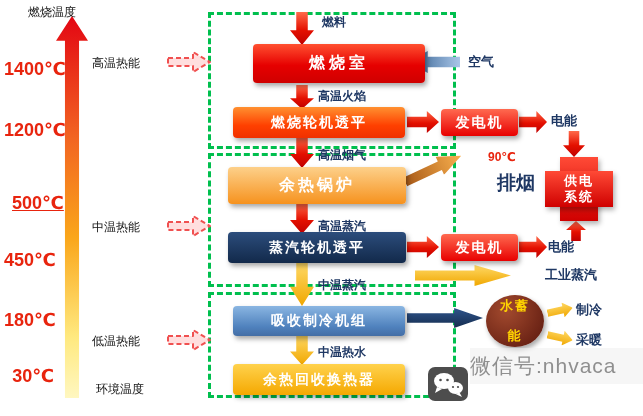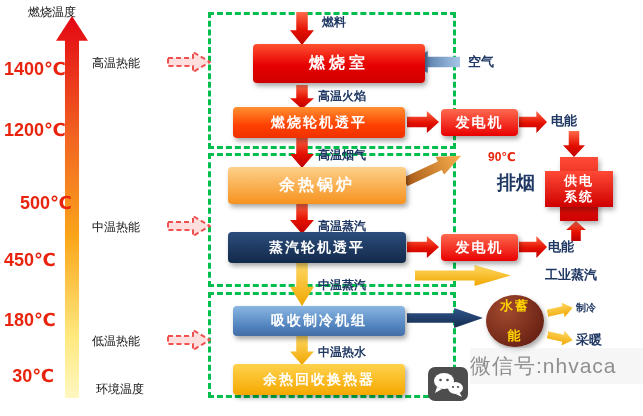--- a/index.html
+++ b/index.html
@@ -43,21 +43,21 @@
 </style>
 </head>
 <body>
 
 <div id="canvas">
 
   <div class="abs blk-lbl" style="left:28px; top:4px;">燃烧温度</div>
   <div class="gradbar"></div>
   <div class="abs temp-lbl" style="left:4px; top:58px;">1400℃</div>
   <div class="abs temp-lbl" style="left:4px; top:119px;">1200℃</div>
-  <div class="abs temp-lbl" style="left:20px; top:192px;">500℃</div>
+  <div class="abs temp-lbl" style="left:12px; top:192px;text-decoration:underline;">500℃</div>
   <div class="abs temp-lbl" style="left:4px; top:249px;">450℃</div>
   <div class="abs temp-lbl" style="left:4px; top:309px;">180℃</div>
   <div class="abs temp-lbl" style="left:4px; top:365px;">30℃</div>
   <div class="abs blk-lbl" style="left:96px; top:381px;">环境温度</div>
 
   <div class="abs blk-lbl" style="left:92px; top:55px;">高温热能</div>
   <div class="abs blk-lbl" style="left:92px; top:219px;">中温热能</div>
   <div class="abs blk-lbl" style="left:92px; top:333px;">低温热能</div>
 
   <svg class="abs" style="left:166px; top:50px; z-index:2;" width="46" height="24" viewBox="0 0 46 24">
@@ -120,21 +120,21 @@
   <div class="block" style="left:233px; top:306px; width:172px; height:30px; font-size:14px; background:linear-gradient(180deg,#8ab6e2,#4f81bd 70%,#446ea5);">吸收制冷机组</div>
 
   <div class="arrow right a-navy" style="left:407px; top:308px; width:76px; height:20px;"></div>
 
   <div class="storage two-line">
     <span>水蓄</span>
     <span>能</span>
   </div>
 
   <div class="arrow right a-gold" style="left:547px; top:303px; width:26px; height:15px; transform:rotate(-12deg);"></div>
-  <div class="abs navy-lbl" style="left:576px; top:301px; font-size:10px;">制冷</div>
+  <div class="abs navy-lbl" style="left:576px; top:301px; font-size:13px;">制冷</div>
   <div class="arrow right a-gold" style="left:547px; top:330px; width:26px; height:15px; transform:rotate(12deg);"></div>
   <div class="abs navy-lbl" style="left:576px; top:331px; font-size:13px;">采暖</div>
 
   <div class="arrow down a-gold" style="left:290px; top:335px; width:24px; height:30px;"></div>
   <div class="abs navy-lbl" style="left:318px; top:344px;">中温热水</div>
 
   <div class="block" style="left:233px; top:364px; width:172px; height:31px; font-size:14px; background:linear-gradient(180deg,#ffd24d,#f5a800);">余热回收换热器</div>
 
   <div class="arrow down a-red" style="left:563px; top:131px; width:22px; height:26px;"></div>
   <div class="cross-bar" style="left:560px; top:157px; width:38px; height:64px;"></div>

